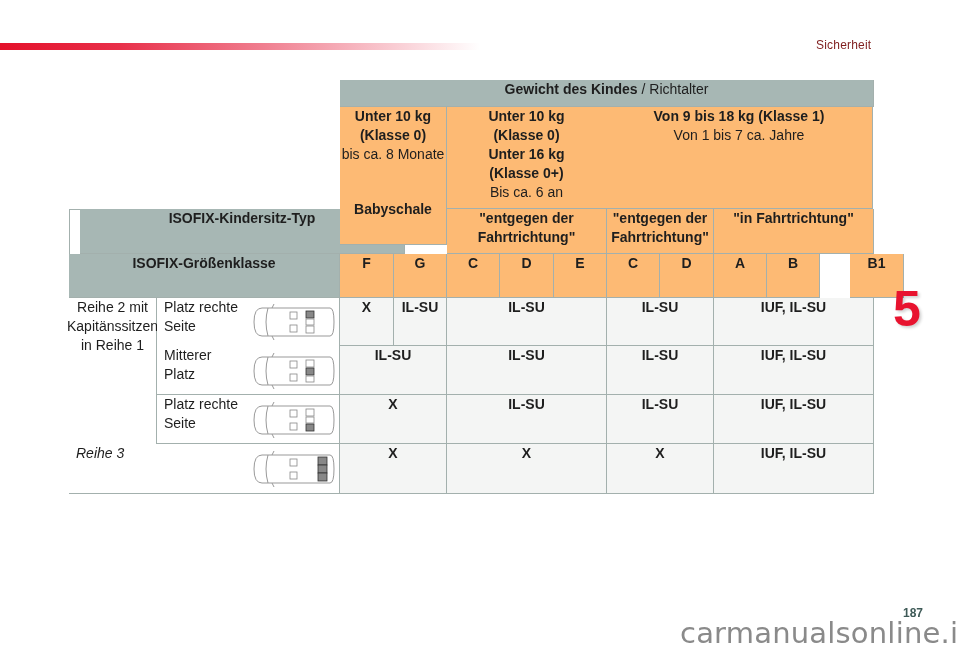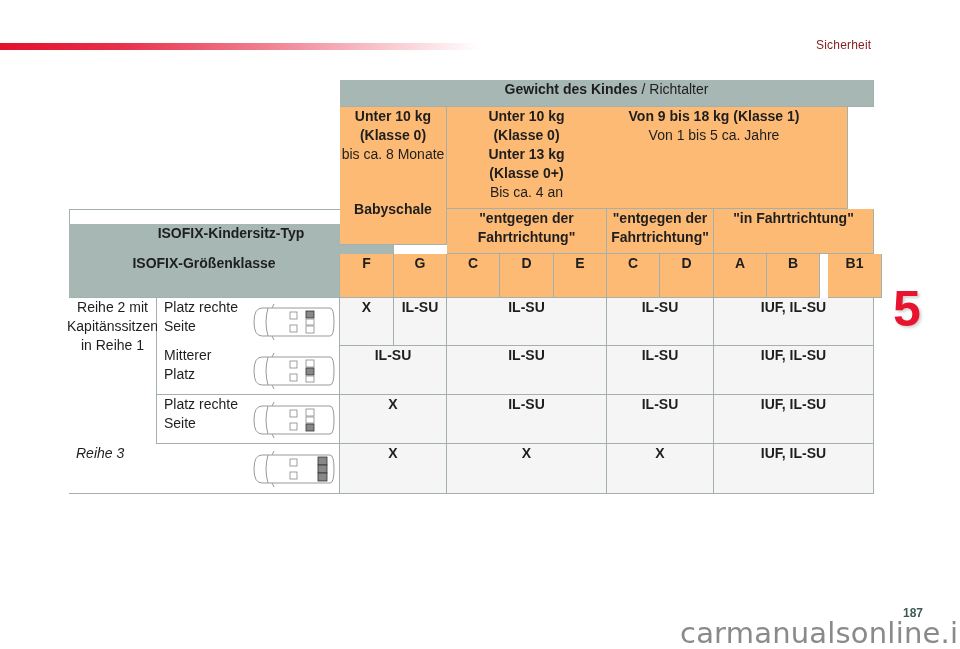--- a/index.html
+++ b/index.html
@@ -58,51 +58,51 @@
     <div>
       <div class="b">Unter 10 kg</div>
       <div class="b">(Klasse 0)</div>
       <div>bis ca. 8 Monate</div>
     </div>
   </div>
   <div class="cell light" style="left:447px;top:107px;width:160px;height:102px;">
     <div>
       <div class="b">Unter 10 kg</div>
       <div class="b">(Klasse 0)</div>
-      <div class="b">Unter 13 kg</div>
+      <div class="b">Unter 16 kg</div>
       <div class="b">(Klasse 0+)</div>
-      <div>Bis ca. 4 an</div>
+      <div>Bis ca. 6 an</div>
     </div>
   </div>
-  <div class="cell light" style="left:581px;top:107px;width:267px;height:102px;">
+  <div class="cell light" style="left:606px;top:107px;width:267px;height:102px;">
     <div>
       <div class="b">Von 9 bis 18 kg (Klasse 1)</div>
-      <div>Von 1 bis 5 ca. Jahre</div>
+      <div>Von 1 bis 7 ca. Jahre</div>
     </div>
   </div>
 
   <div class="table-frame" style="left:69px;top:209px;width:805px;height:285px;"></div>
 
-  <div class="cell dark b" style="left:69px;top:209px;width:325px;height:45px;margin-top:15px;">ISOFIX-Kindersitz-Typ</div>
+  <div class="cell dark b" style="left:80px;top:209px;width:325px;height:45px;">ISOFIX-Kindersitz-Typ</div>
   <div class="cell light b" style="left:340px;top:200px;width:107px;height:45px;">Babyschale</div>
   <div class="cell light b" style="left:447px;top:209px;width:160px;height:45px;padding:0 24px;">"entgegen der Fahrtrichtung"</div>
   <div class="cell light b" style="left:607px;top:209px;width:107px;height:45px;padding:0 8px;">"entgegen der Fahrtrichtung"</div>
   <div class="cell light b" style="left:714px;top:209px;width:160px;height:45px;">"in Fahrtrichtung"</div>
 
   <div class="cell dark b" style="left:69px;top:254px;width:271px;height:44px;">ISOFIX-Größenklasse</div>
   <div class="cell light b" style="left:340px;top:254px;width:54px;height:44px;">F</div>
   <div class="cell light b" style="left:394px;top:254px;width:53px;height:44px;">G</div>
   <div class="cell light b" style="left:447px;top:254px;width:53px;height:44px;">C</div>
   <div class="cell light b" style="left:500px;top:254px;width:54px;height:44px;">D</div>
   <div class="cell light b" style="left:554px;top:254px;width:53px;height:44px;">E</div>
   <div class="cell light b" style="left:607px;top:254px;width:53px;height:44px;">C</div>
   <div class="cell light b" style="left:660px;top:254px;width:54px;height:44px;">D</div>
   <div class="cell light b" style="left:714px;top:254px;width:53px;height:44px;">A</div>
   <div class="cell light b" style="left:767px;top:254px;width:53px;height:44px;">B</div>
-  <div class="cell light b" style="left:828px;top:254px;width:54px;height:44px;">B1</div>
+  <div class="cell light b" style="left:850px;top:254px;width:54px;height:44px;">B1</div>
 
   <div class="cell white" style="left:69px;top:298px;width:88px;height:156px;padding:0 3px;">Reihe 2 mit Kapitänssitzen in Reihe 1</div>
 
   <div class="cell white left" style="left:157px;top:298px;width:183px;height:60px;padding-right:100px;">Platz rechte Seite</div>
   <div class="cell body b" style="left:340px;top:298px;width:54px;height:48px;">X</div>
   <div class="cell body b" style="left:394px;top:298px;width:53px;height:48px;">IL-SU</div>
   <div class="cell body b" style="left:447px;top:298px;width:160px;height:48px;">IL-SU</div>
   <div class="cell body b" style="left:607px;top:298px;width:107px;height:48px;">IL-SU</div>
   <div class="cell body b" style="left:714px;top:298px;width:160px;height:48px;">IUF, IL-SU</div>
 

